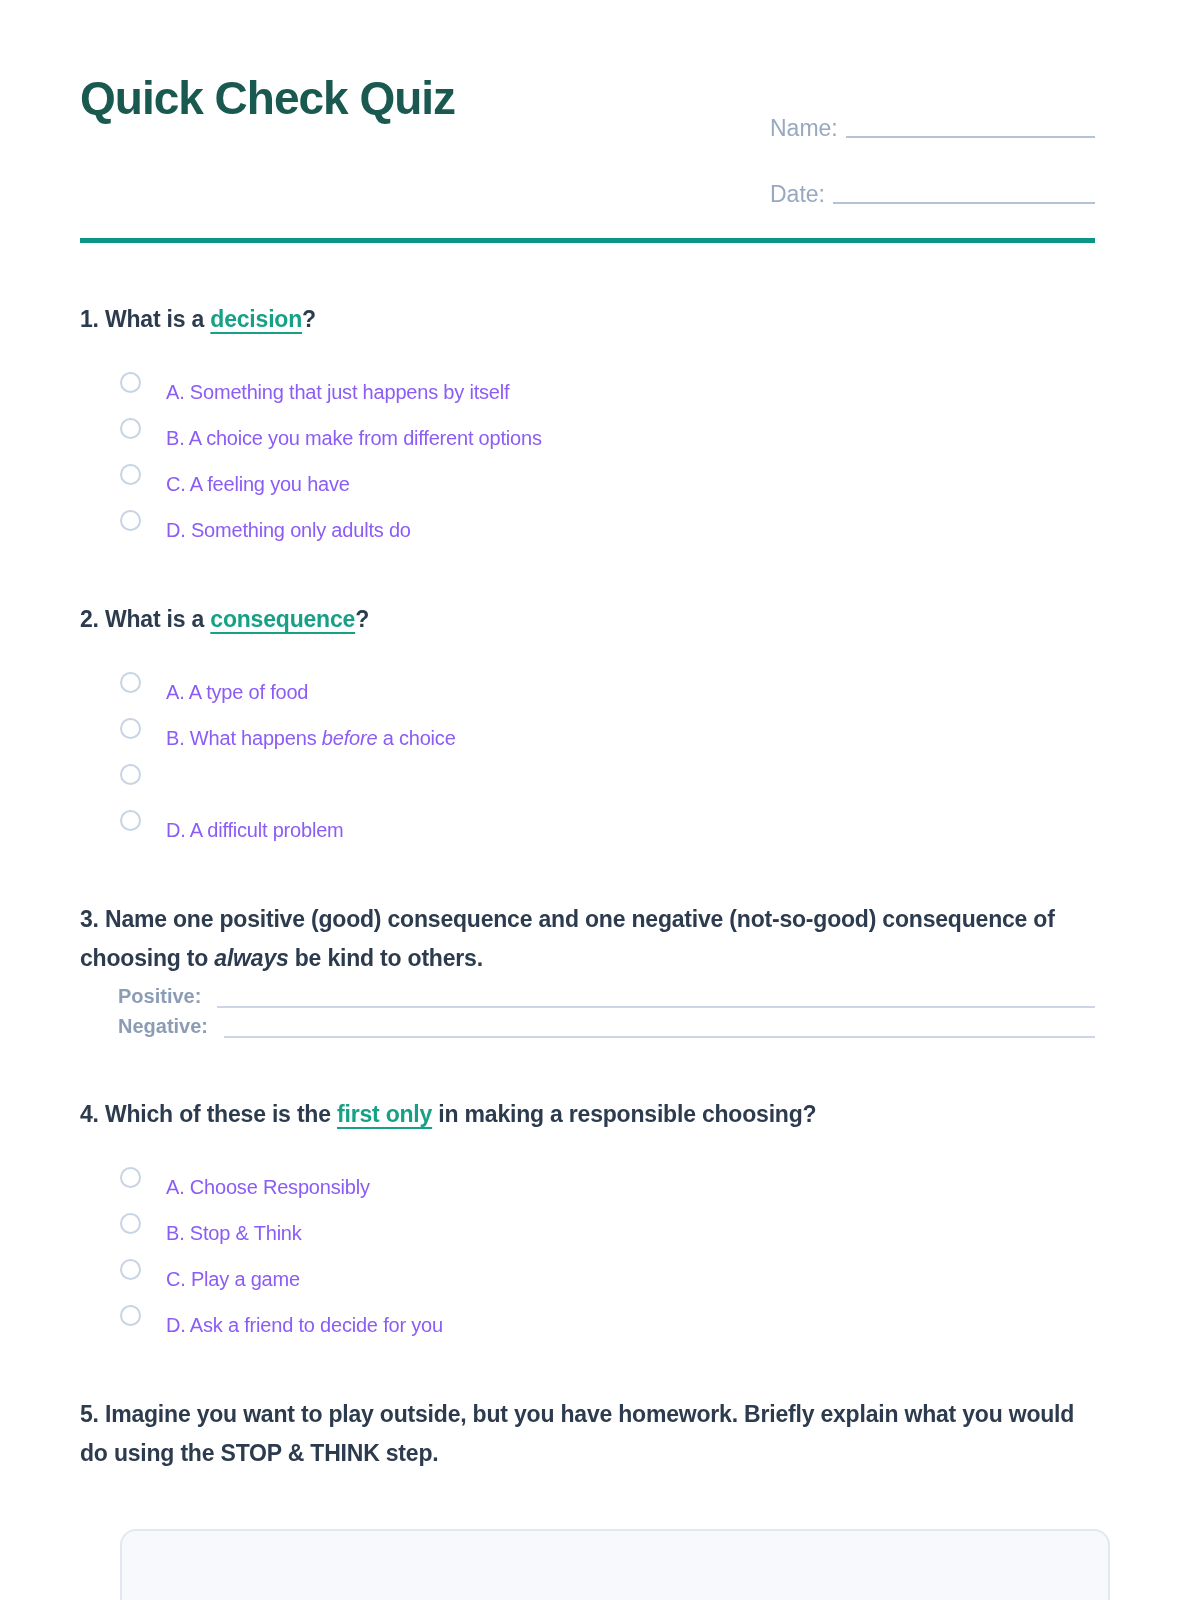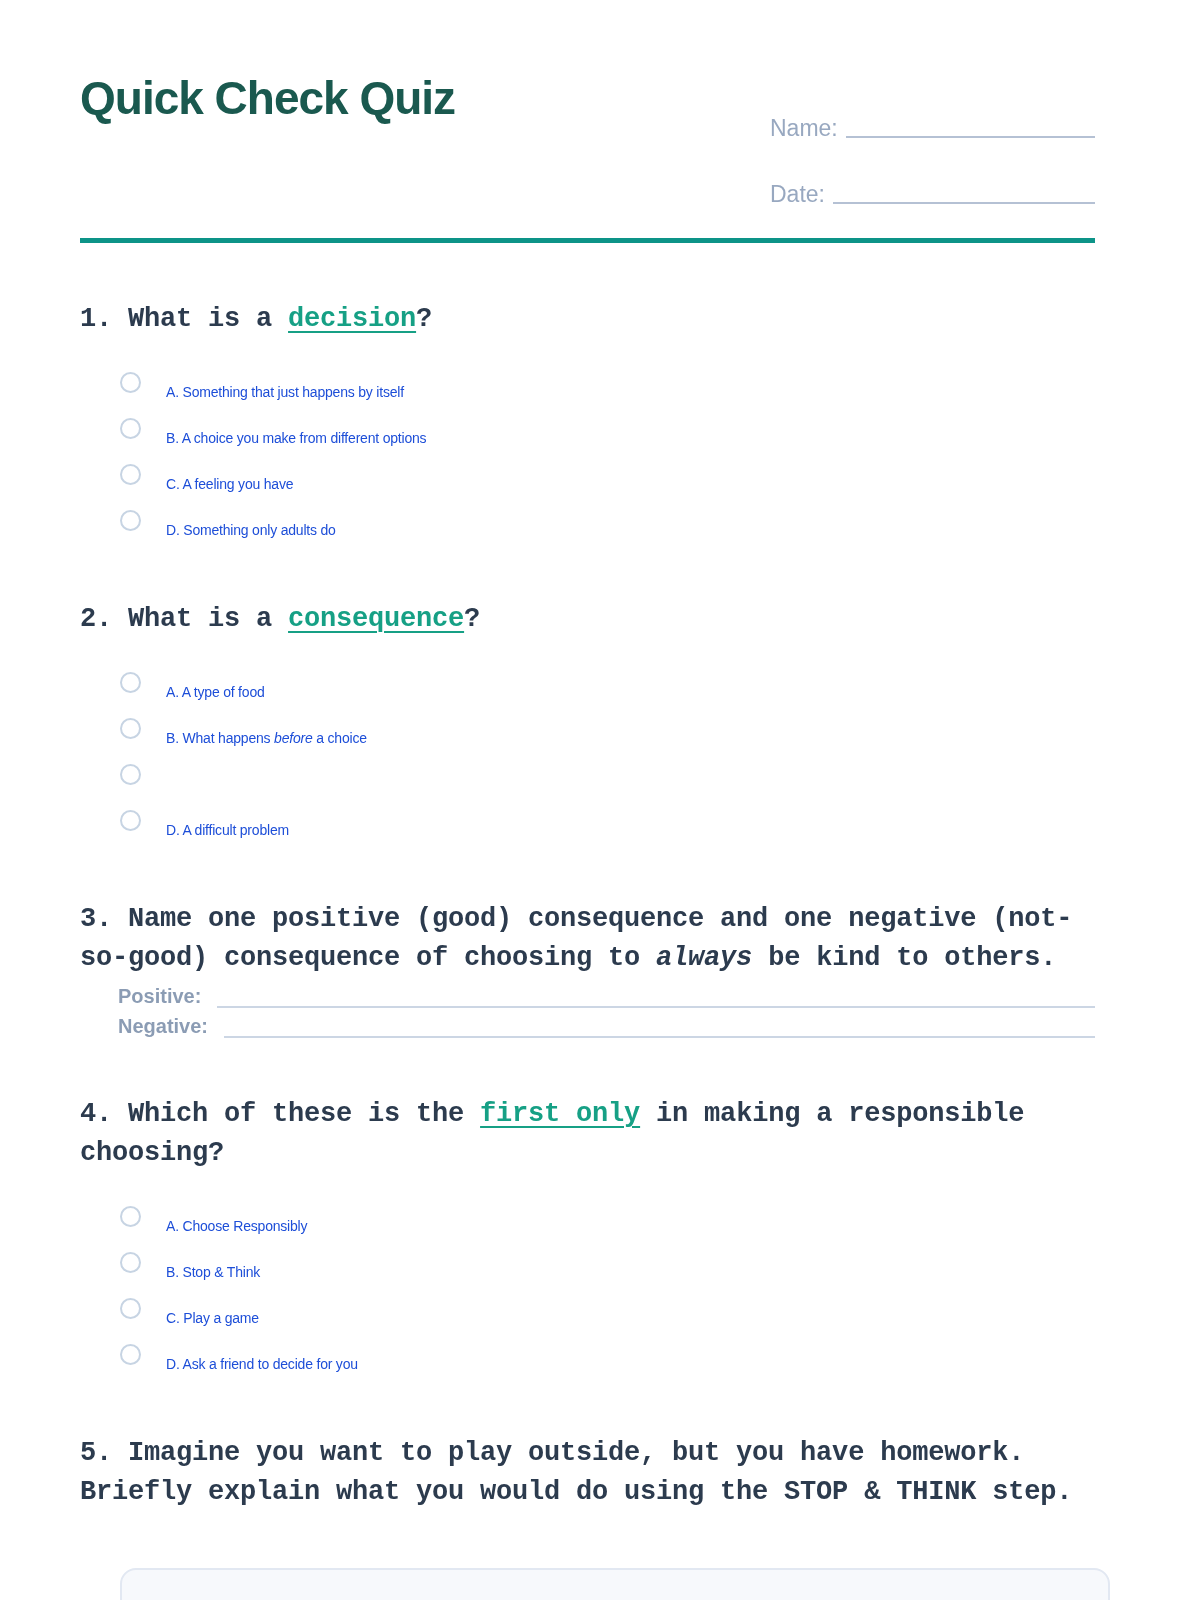--- a/index.html
+++ b/index.html
@@ -12,28 +12,28 @@
   .title { font-size:46px; font-weight:800; color:#1a594f; letter-spacing:-1px; line-height:52px; }
   .namedate { width:325px; padding-top:4px; }
   .nd-row { display:flex; align-items:flex-end; height:30px; font-size:23px; color:#98a8c0;margin-top:36px; }
   .nd-label { white-space:nowrap; }
   .nd-line { flex:1; border-bottom:2px solid #b5c1d4; margin-left:8px; margin-bottom:4px; }
 
   .divider { height:5px; background:#0d9488; margin-top:30px; }
 
   
   .question { margin-top:57px; }
-  .q-heading { font-size:27px; font-weight:700; color:#2c3b4e; line-height:39px; max-width:1005px; letter-spacing:-0.2px;font-family:Liberation Mono, monospace; }
+  .q-heading { font-size:23px; font-weight:700; color:#2c3b4e; line-height:39px; max-width:1005px; letter-spacing:-0.2px; }
   .q-link { color:#16a085; text-decoration:underline; text-decoration-thickness:2px; text-underline-offset:5px; }
   .em { font-style:italic; }
 
   .options { margin-top:20px; padding-left:40px; }
   .option { display:flex; align-items:center; height:46px; }
   .radio { width:21px; height:21px; border:2.5px solid #c7d4e3; border-radius:50%; margin-right:25px; flex:none; background:#fff; }
-  .opt-text { font-size:14px; color:#1d4ed8; letter-spacing:-0.2px;margin-top:20px; }
+  .opt-text { font-size:20px; color:#8b5cf6; letter-spacing:-0.2px;margin-top:20px; }
 
   
   .write-row { display:flex; align-items:flex-end; padding-left:38px; height:30px; }
   .write-label { font-size:20px; font-weight:700; color:#8b9cb4; white-space:nowrap; }
   .write-line { flex:1; border-bottom:2px solid #ccd6e4; margin-left:16px; }
 
   
   .answer-box { margin-top:56px; margin-left:40px; width:990px; height:130px;
                 background:#f7f9fc; border:2px solid #e2e8f2; border-radius:16px; }
 </style>

